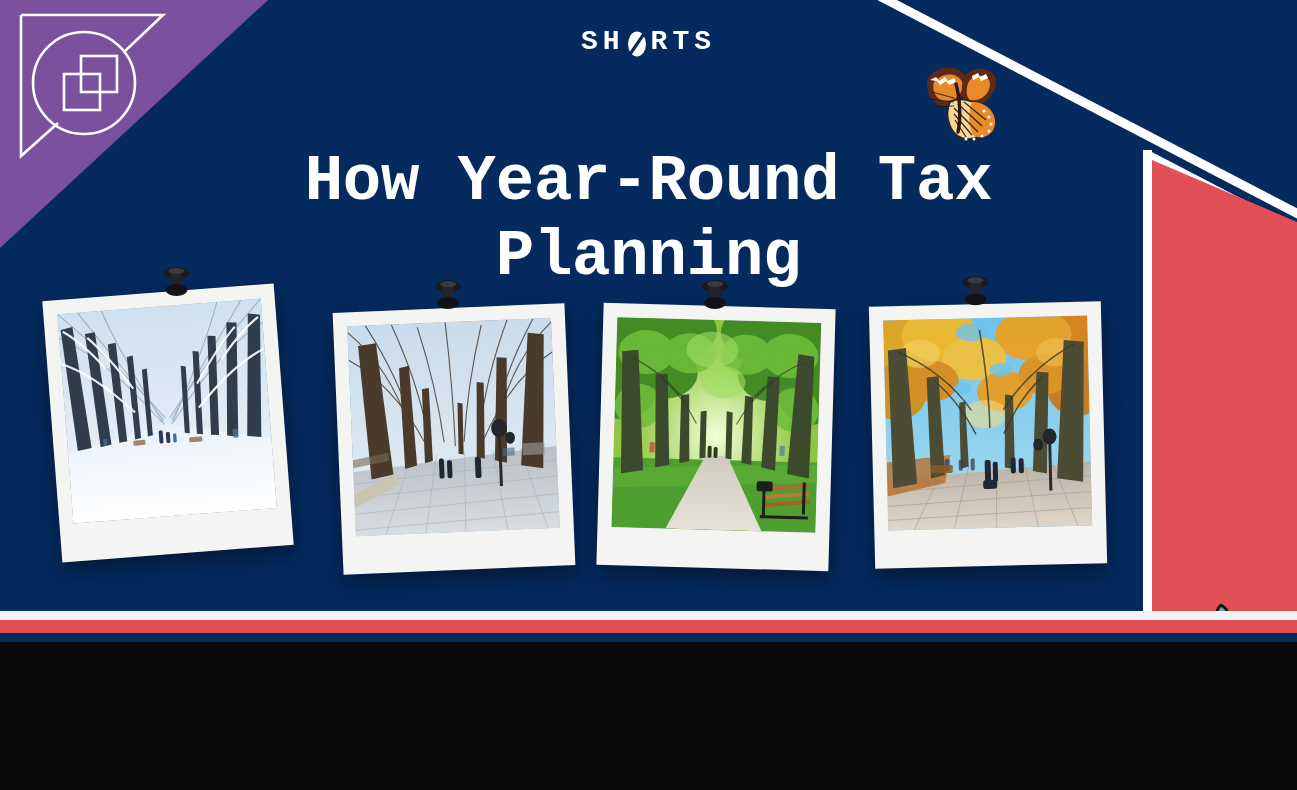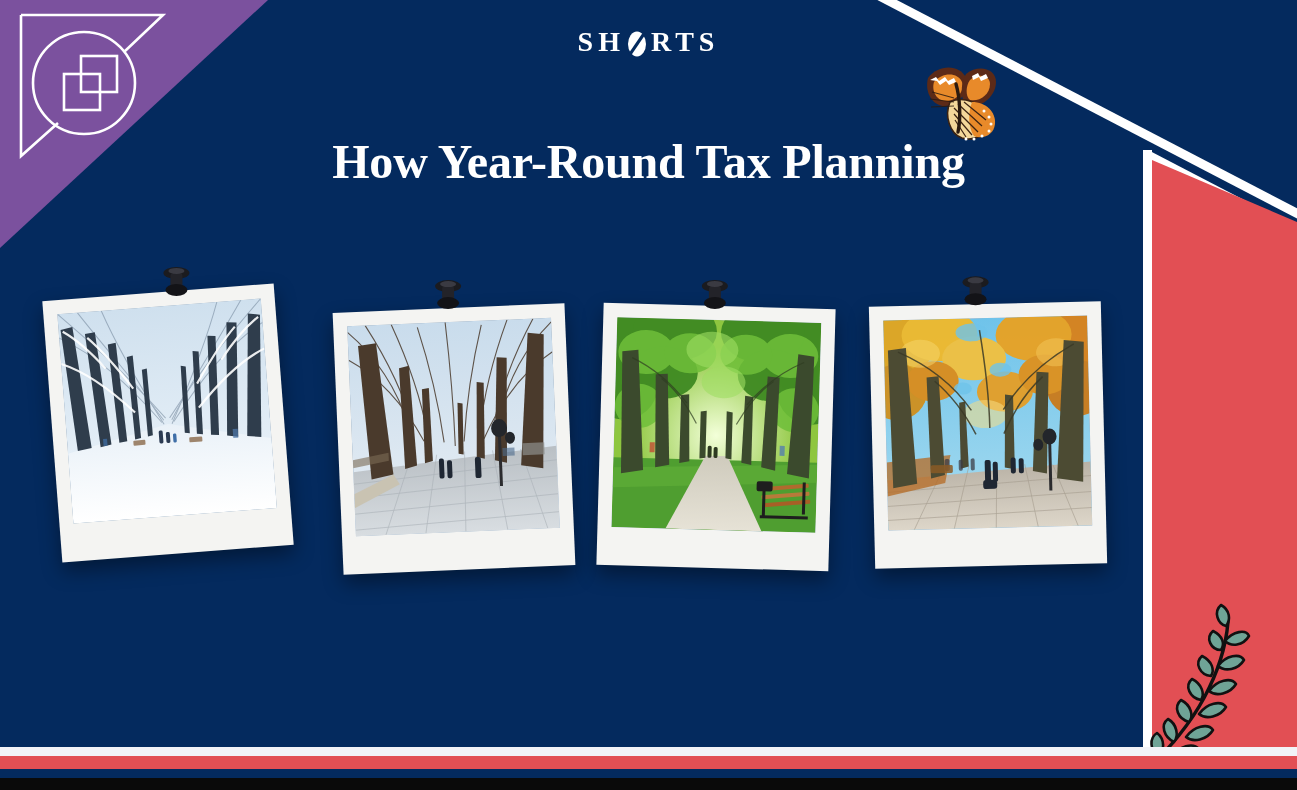--- a/index.html
+++ b/index.html
@@ -2,24 +2,24 @@
 <html><head>
 <meta charset="utf-8">
 <title>Shorts — How Year-Round Tax Planning Can Help SMEs</title>
 <style>
   html,body{margin:0;padding:0;background:#0a0a0a;}
   *{box-sizing:border-box;}
 
   #canvas{
     position:relative;
     width:1297px;
-    height:778px;
+    height:642px;
     overflow:hidden;
     background:#a21caf;
-    font-family:Liberation Serif, serif;
+    font-family:Liberation Mono, monospace;
     -webkit-font-smoothing:antialiased;
   }
 
   
   .bg-navy{position:absolute;inset:0;background:#042A5E;}
 
   
   .purple-wedge{
     position:absolute;left:0;top:0;width:268px;height:248px;
     background:#7B519E;
@@ -89,21 +89,21 @@
     display:inline-block;width:20px;height:28px;margin:0 3px 0 1px;
     position:relative;top:2px;
   }
   .wordmark .wm-o svg{display:block;width:100%;height:100%;}
 
   
   .headline{
     position:absolute;left:0;top:102px;width:1297px;
     text-align:center;
     color:#FFFFFF;
-    font-size:48px;
+    font-size:64px;
     font-weight:bold;
     line-height:1.17;
     letter-spacing:-0.2px;
     padding:0 150px;
   }
   .headline .ln{display:block;}
 
   
   .butterfly{position:absolute;left:916px;top:62px;width:92px;height:86px;}
   .butterfly svg{display:block;width:100%;height:100%;}

